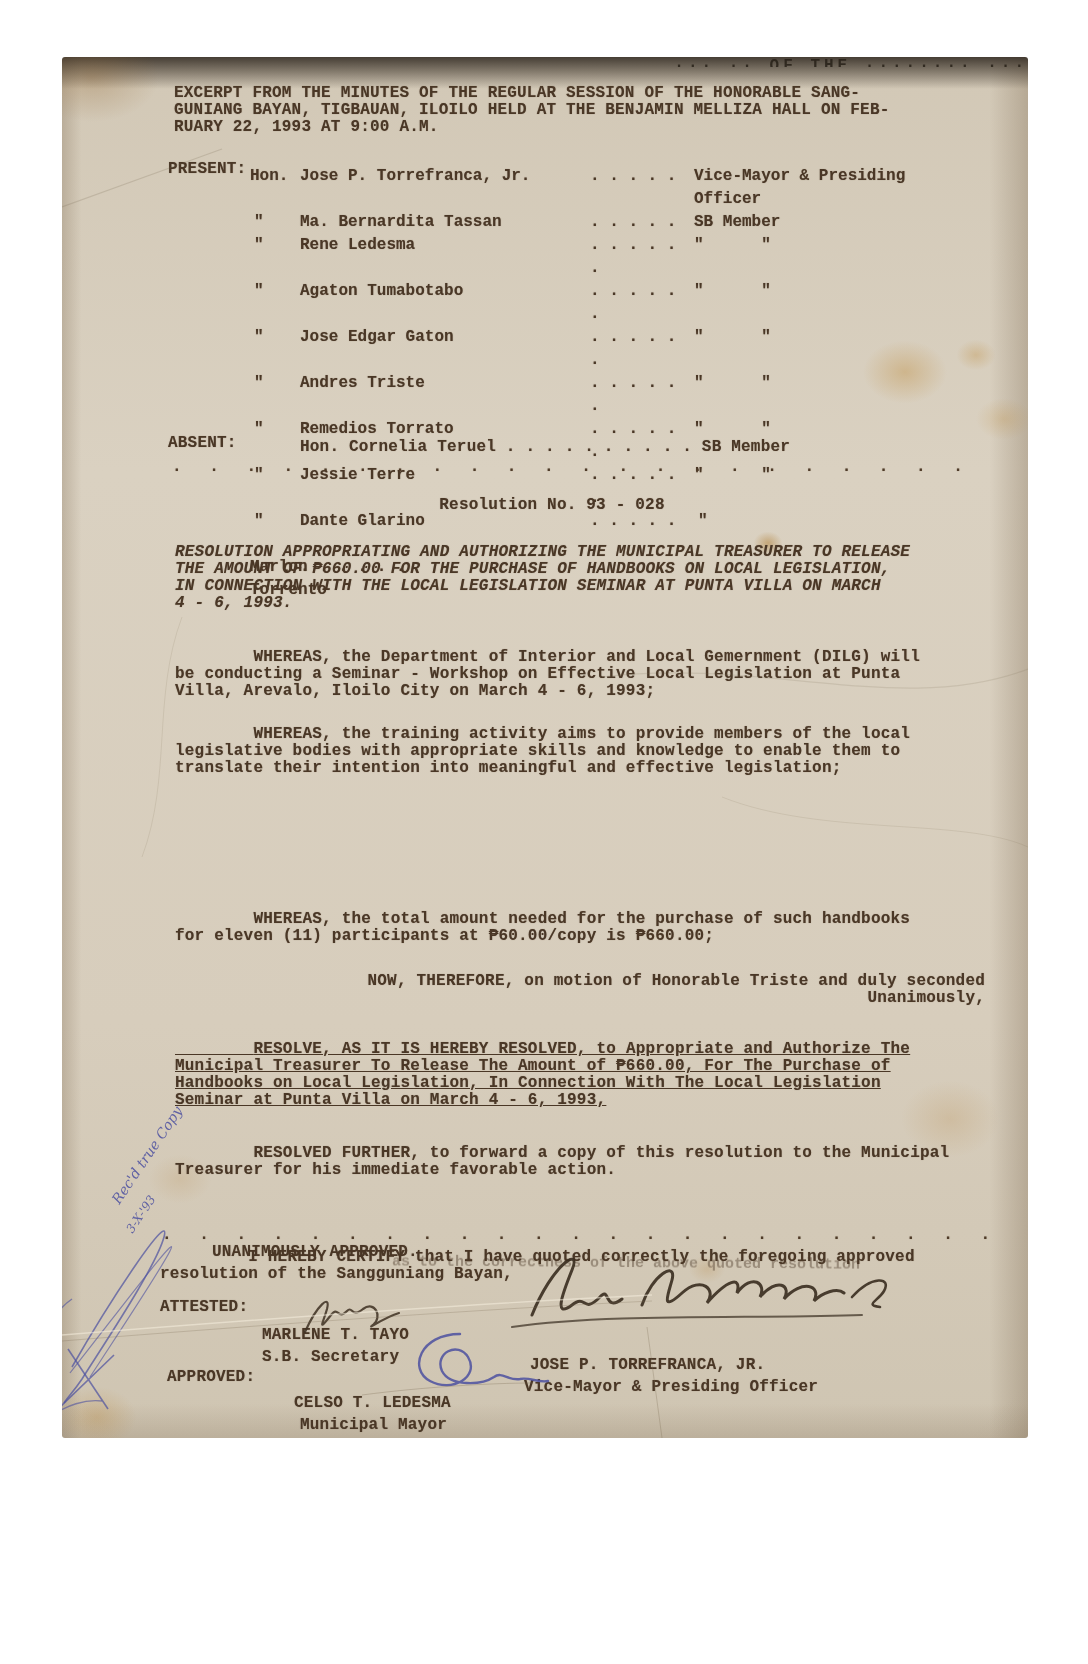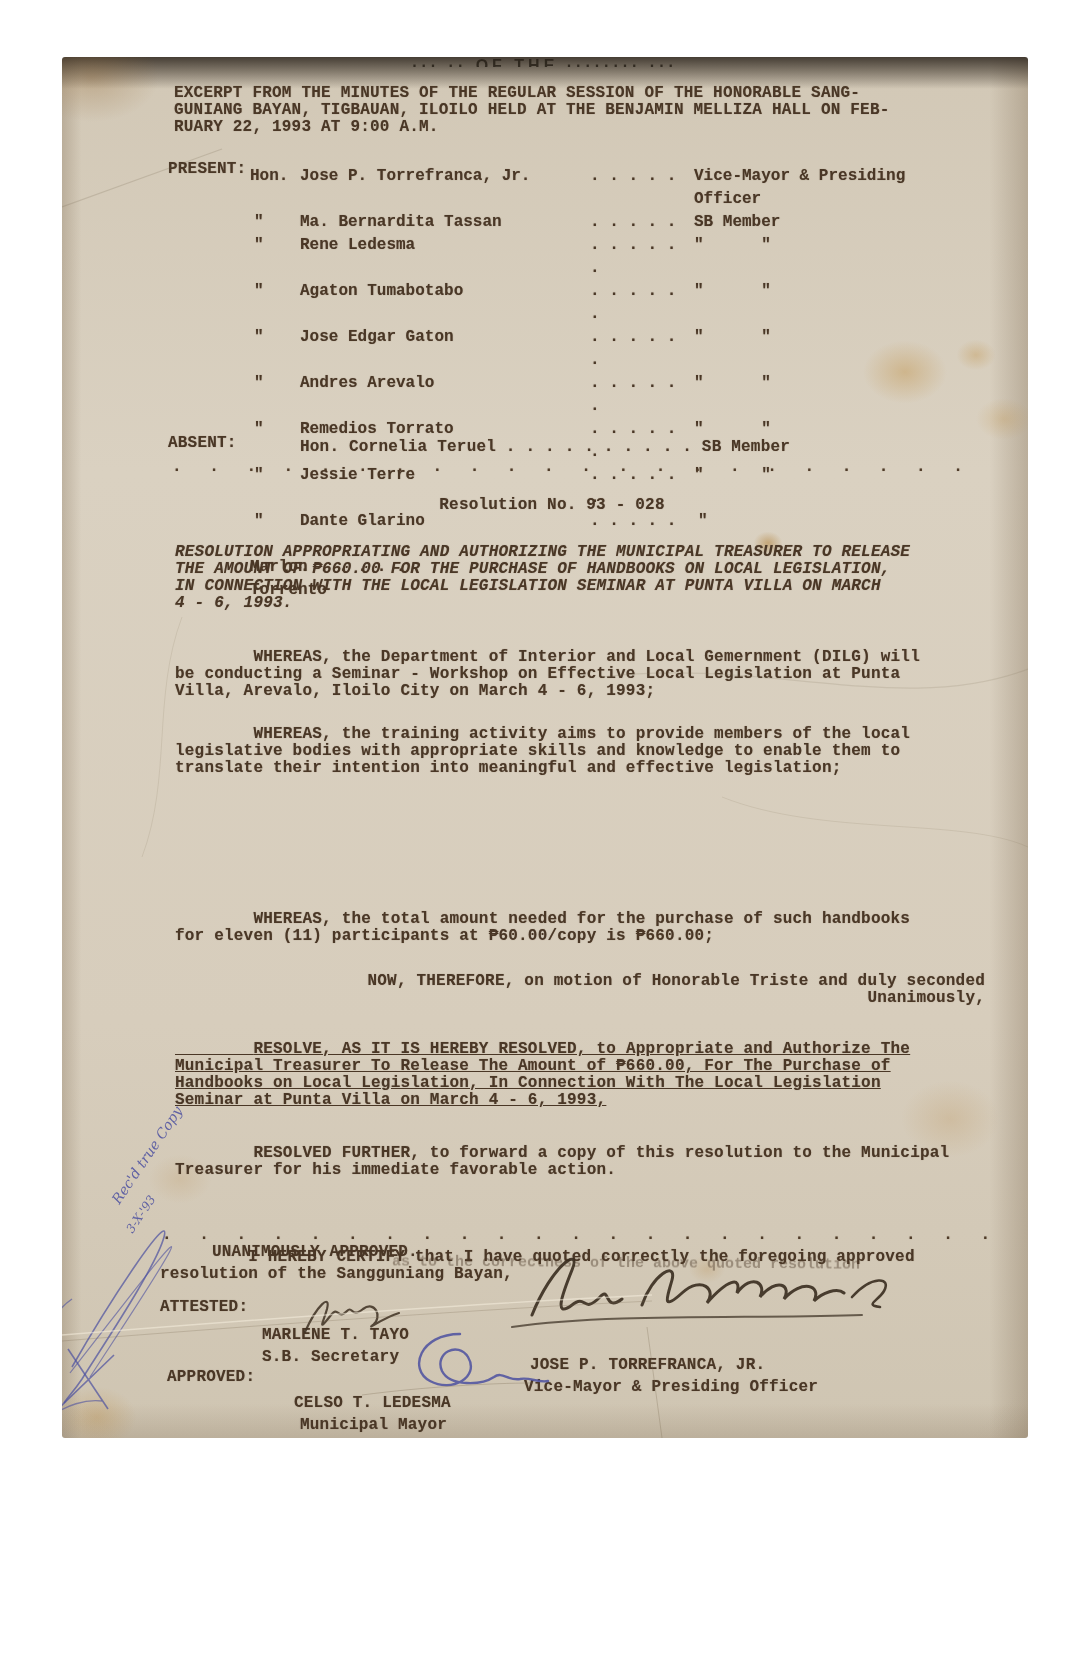--- a/index.html
+++ b/index.html
@@ -43,22 +43,22 @@
     row-gap:0;
   }
   .present-grid span{display:block;}
   .underline{text-underline-offset:3px;text-align:right;}
   .ghost{
     position:absolute;font-family:"Liberation Mono","DejaVu Sans Mono",monospace;
     font-size:15px;font-weight:700;color:rgba(74,55,38,.42);
     filter:blur(.6px);white-space:pre;transform:rotate(.4deg);
   }
   .topfrag{
-    position:absolute;left:0;top:0;width:100%;text-align:center;
-    font-family:Liberation Sans, sans-serif;
+    position:absolute;left:0;top:0;width:100%;text-align:right;
+    font-family:Liberation Mono, monospace;
     font-size:16px;font-weight:700;color:#241d15;letter-spacing:4px;
     clip-path:inset(0 0 8px 0);opacity:.8;
   }
   .hand{
     position:absolute;font-family:"DejaVu Serif","Liberation Serif",serif;
     font-style:italic;color:#4c50a0;opacity:.85;
   }
   svg.sig{position:absolute;overflow:visible;}
   .creases{position:absolute;left:0;top:0;pointer-events:none;}
 </style>
@@ -96,21 +96,21 @@
     <span>Agaton Tumabotabo</span>
     <span>. . . . . .</span>
     <span>"      "</span>
 
     <span style="padding-left:4px">"</span>
     <span>Jose Edgar Gaton</span>
     <span>. . . . . .</span>
     <span>"      "</span>
 
     <span style="padding-left:4px">"</span>
-    <span>Andres Arevalo</span>
+    <span>Andres Triste</span>
     <span>. . . . . .</span>
     <span>"      "</span>
 
     <span style="padding-left:4px">"</span>
     <span>Remedios Torrato</span>
     <span>. . . . . .</span>
     <span>"      "</span>
 
     <span style="padding-left:4px">"</span>
     <span>Jessie Terre</span>

